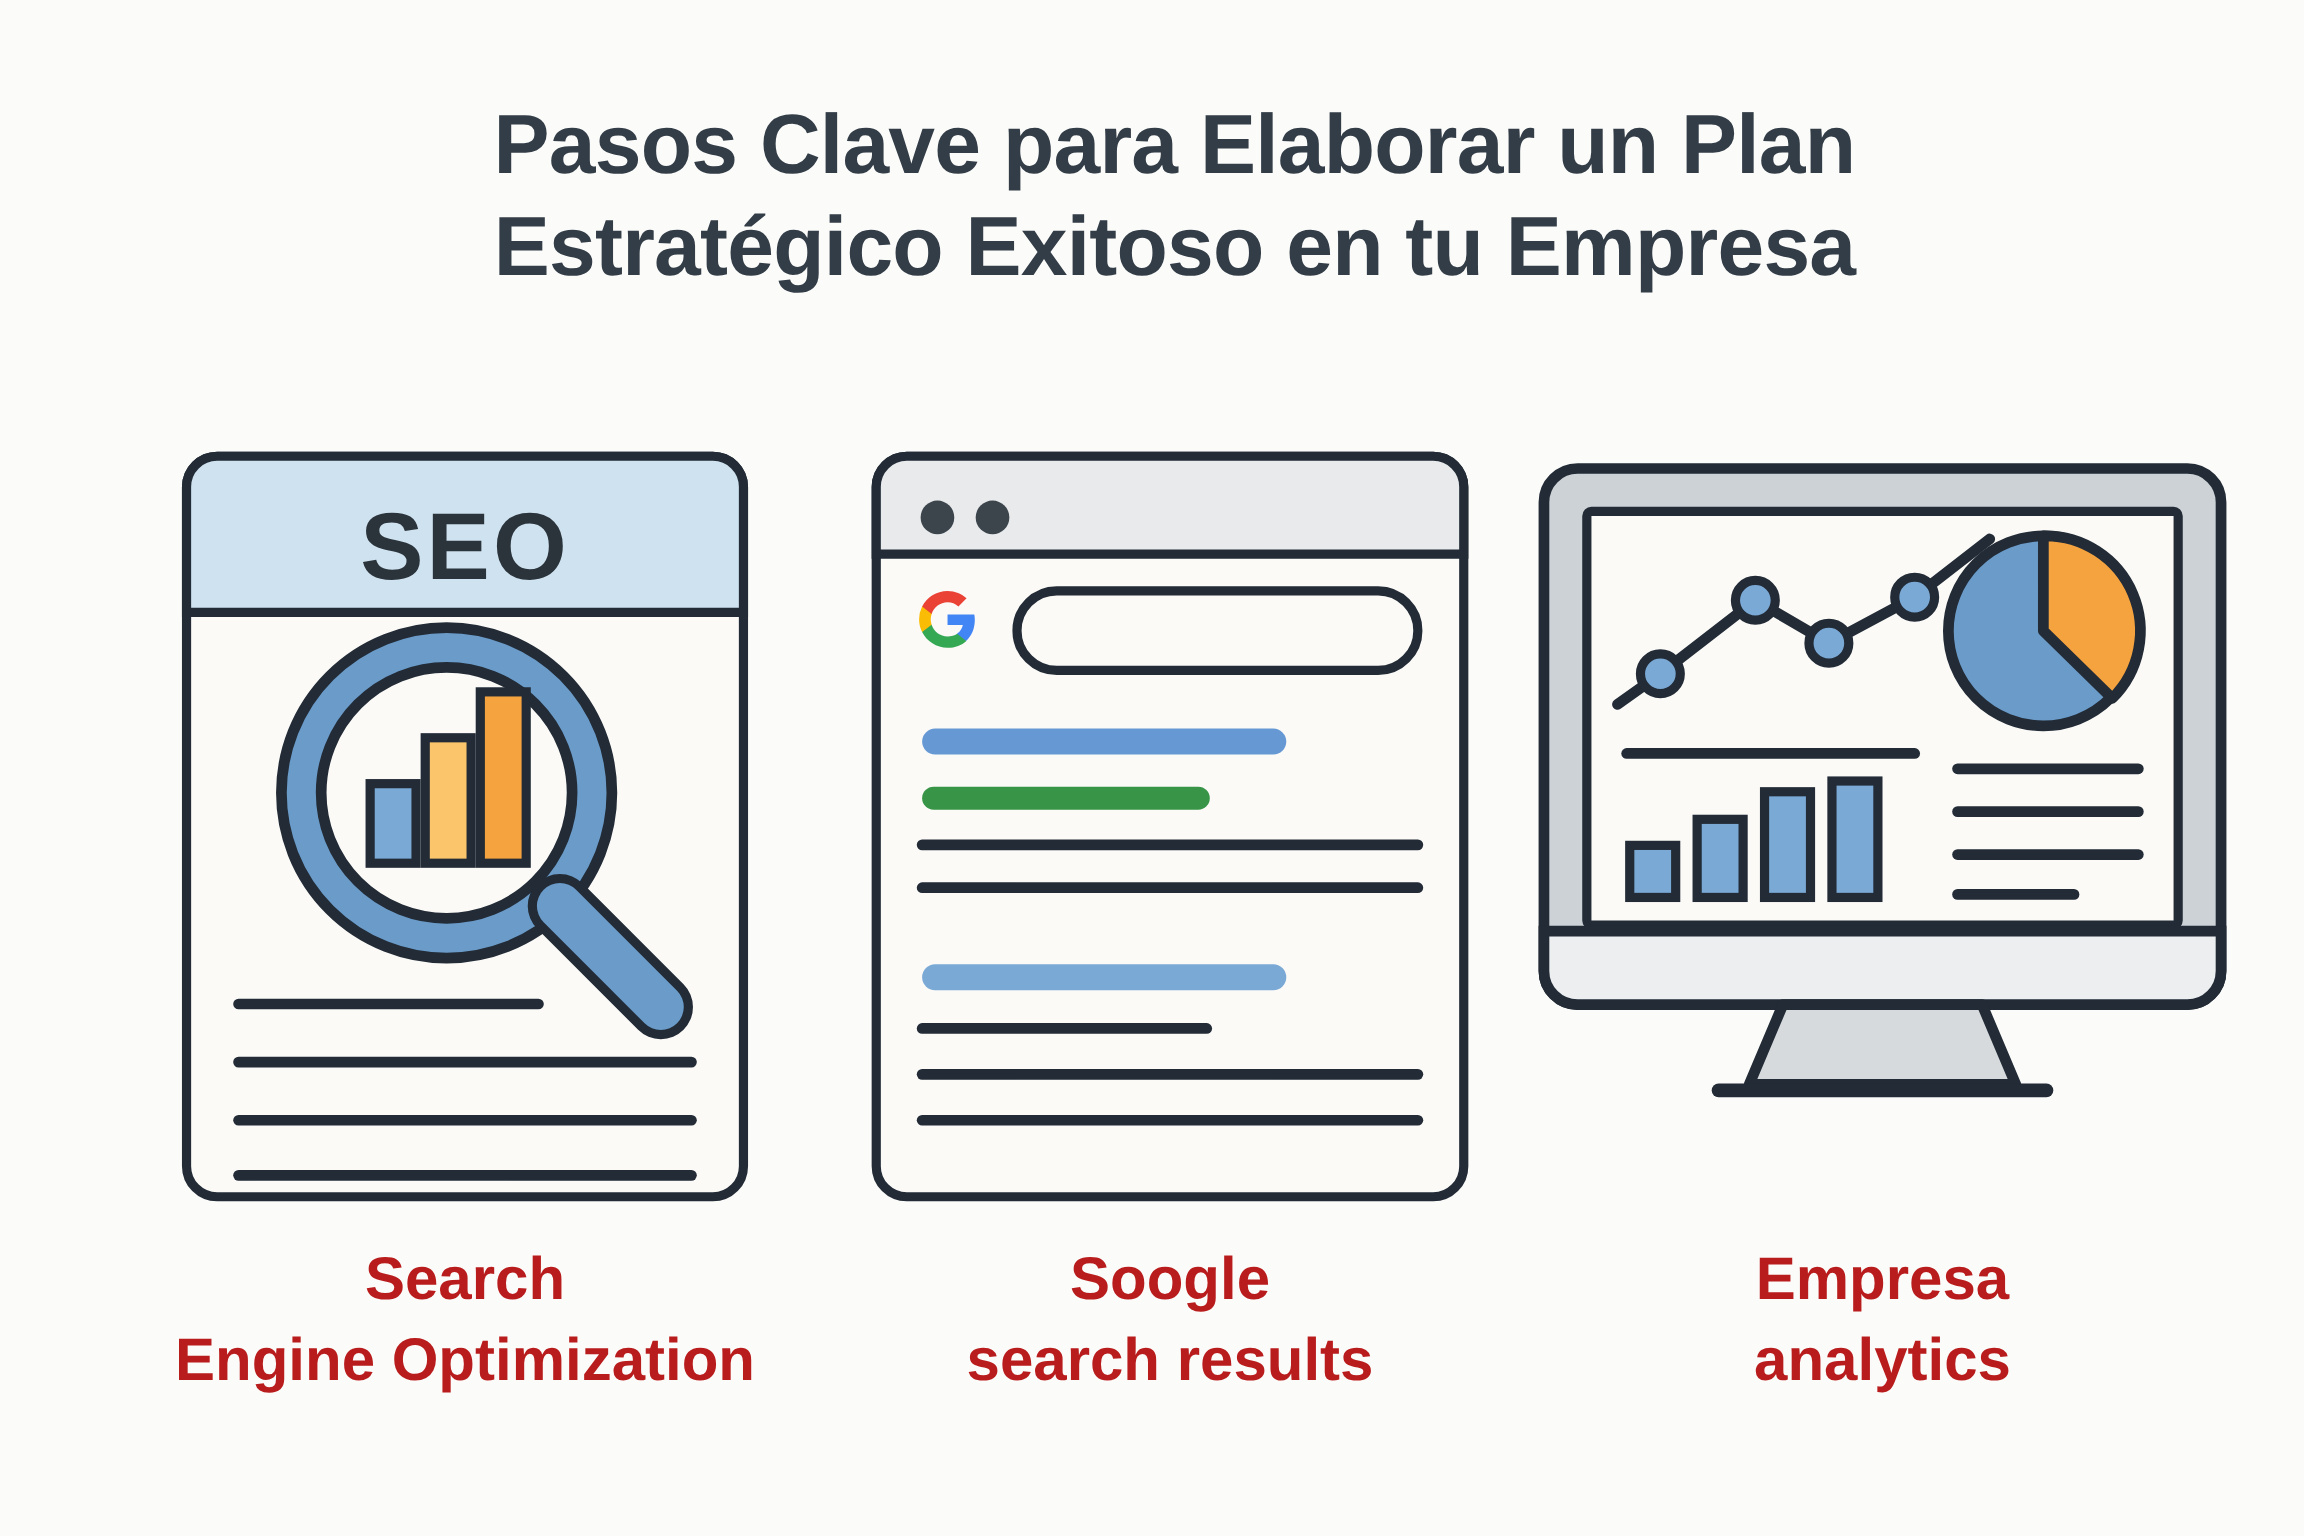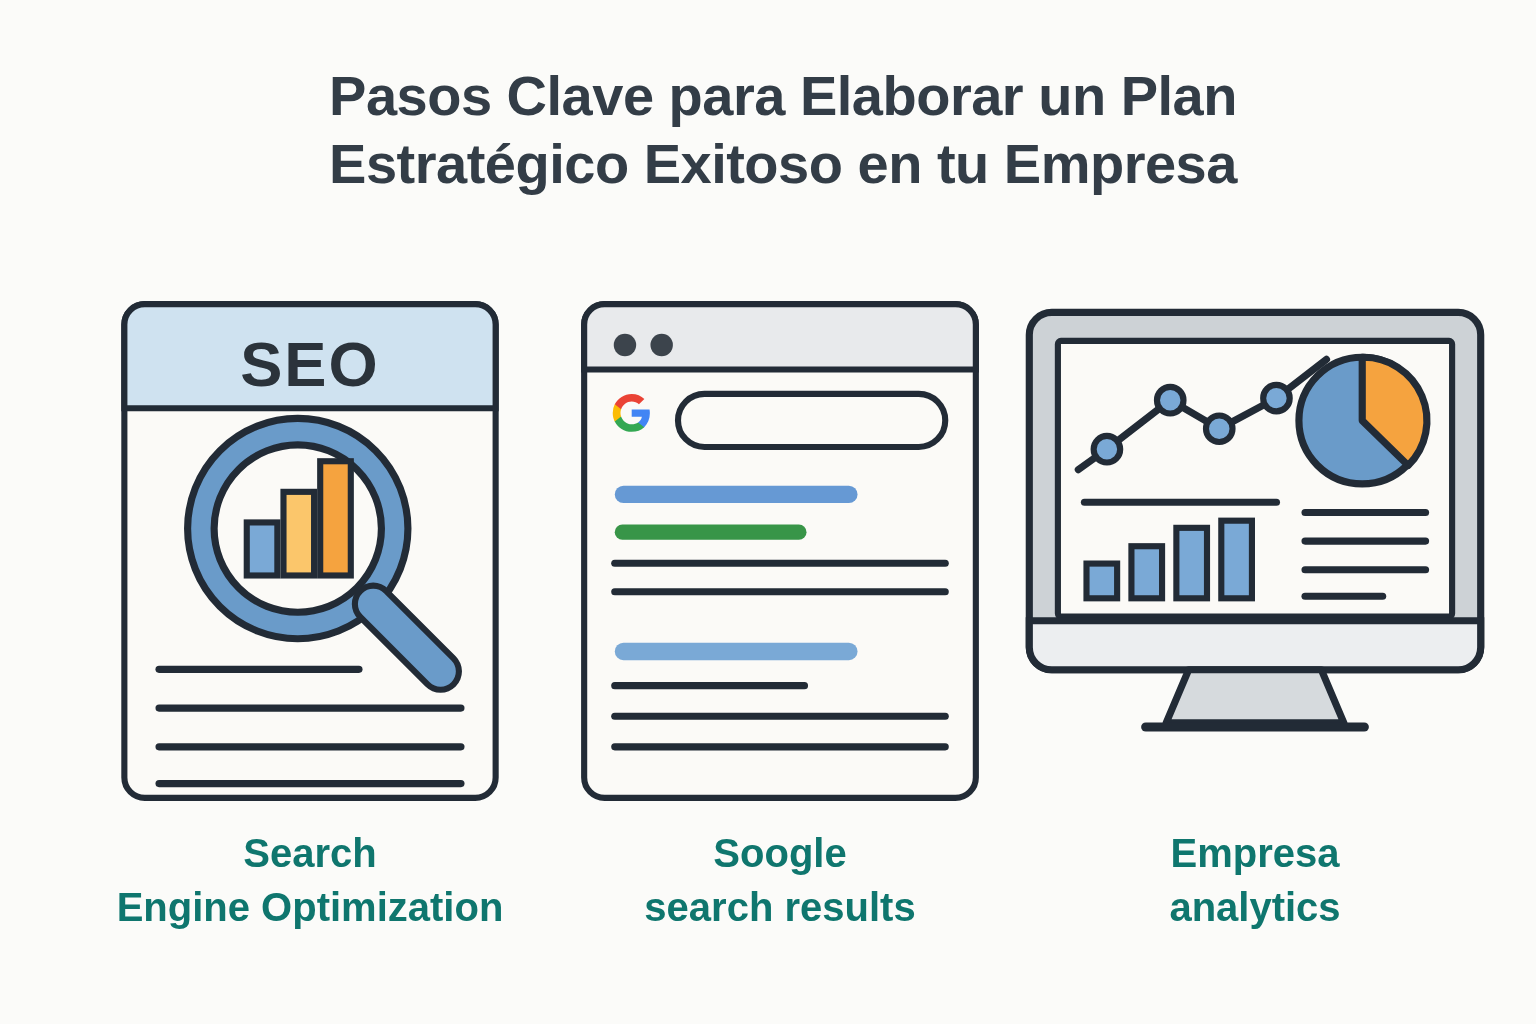--- a/index.html
+++ b/index.html
@@ -29,21 +29,21 @@
   .cols{position:absolute;left:0;top:296px;width:1536px;height:700px;}
   .col{position:absolute;top:0;}
   .col-1{left:60px;width:470px;}
   .col-2{left:530px;width:470px;}
   .col-3{left:1000px;width:480px;}
 
   .caption{
     position:absolute;left:0;width:100%;
     top:530px;
     text-align:center;
-    color:#0f766e;
+    color:#b91c1c;
     font-size:40px;
     font-weight:bold;
     line-height:1.35;
     white-space:pre-line;
   }
 
   .art{position:absolute;left:0;top:0;width:100%;height:510px;}
   .art svg{display:block;width:100%;height:100%;overflow:visible;}
 </style>
 </head>

